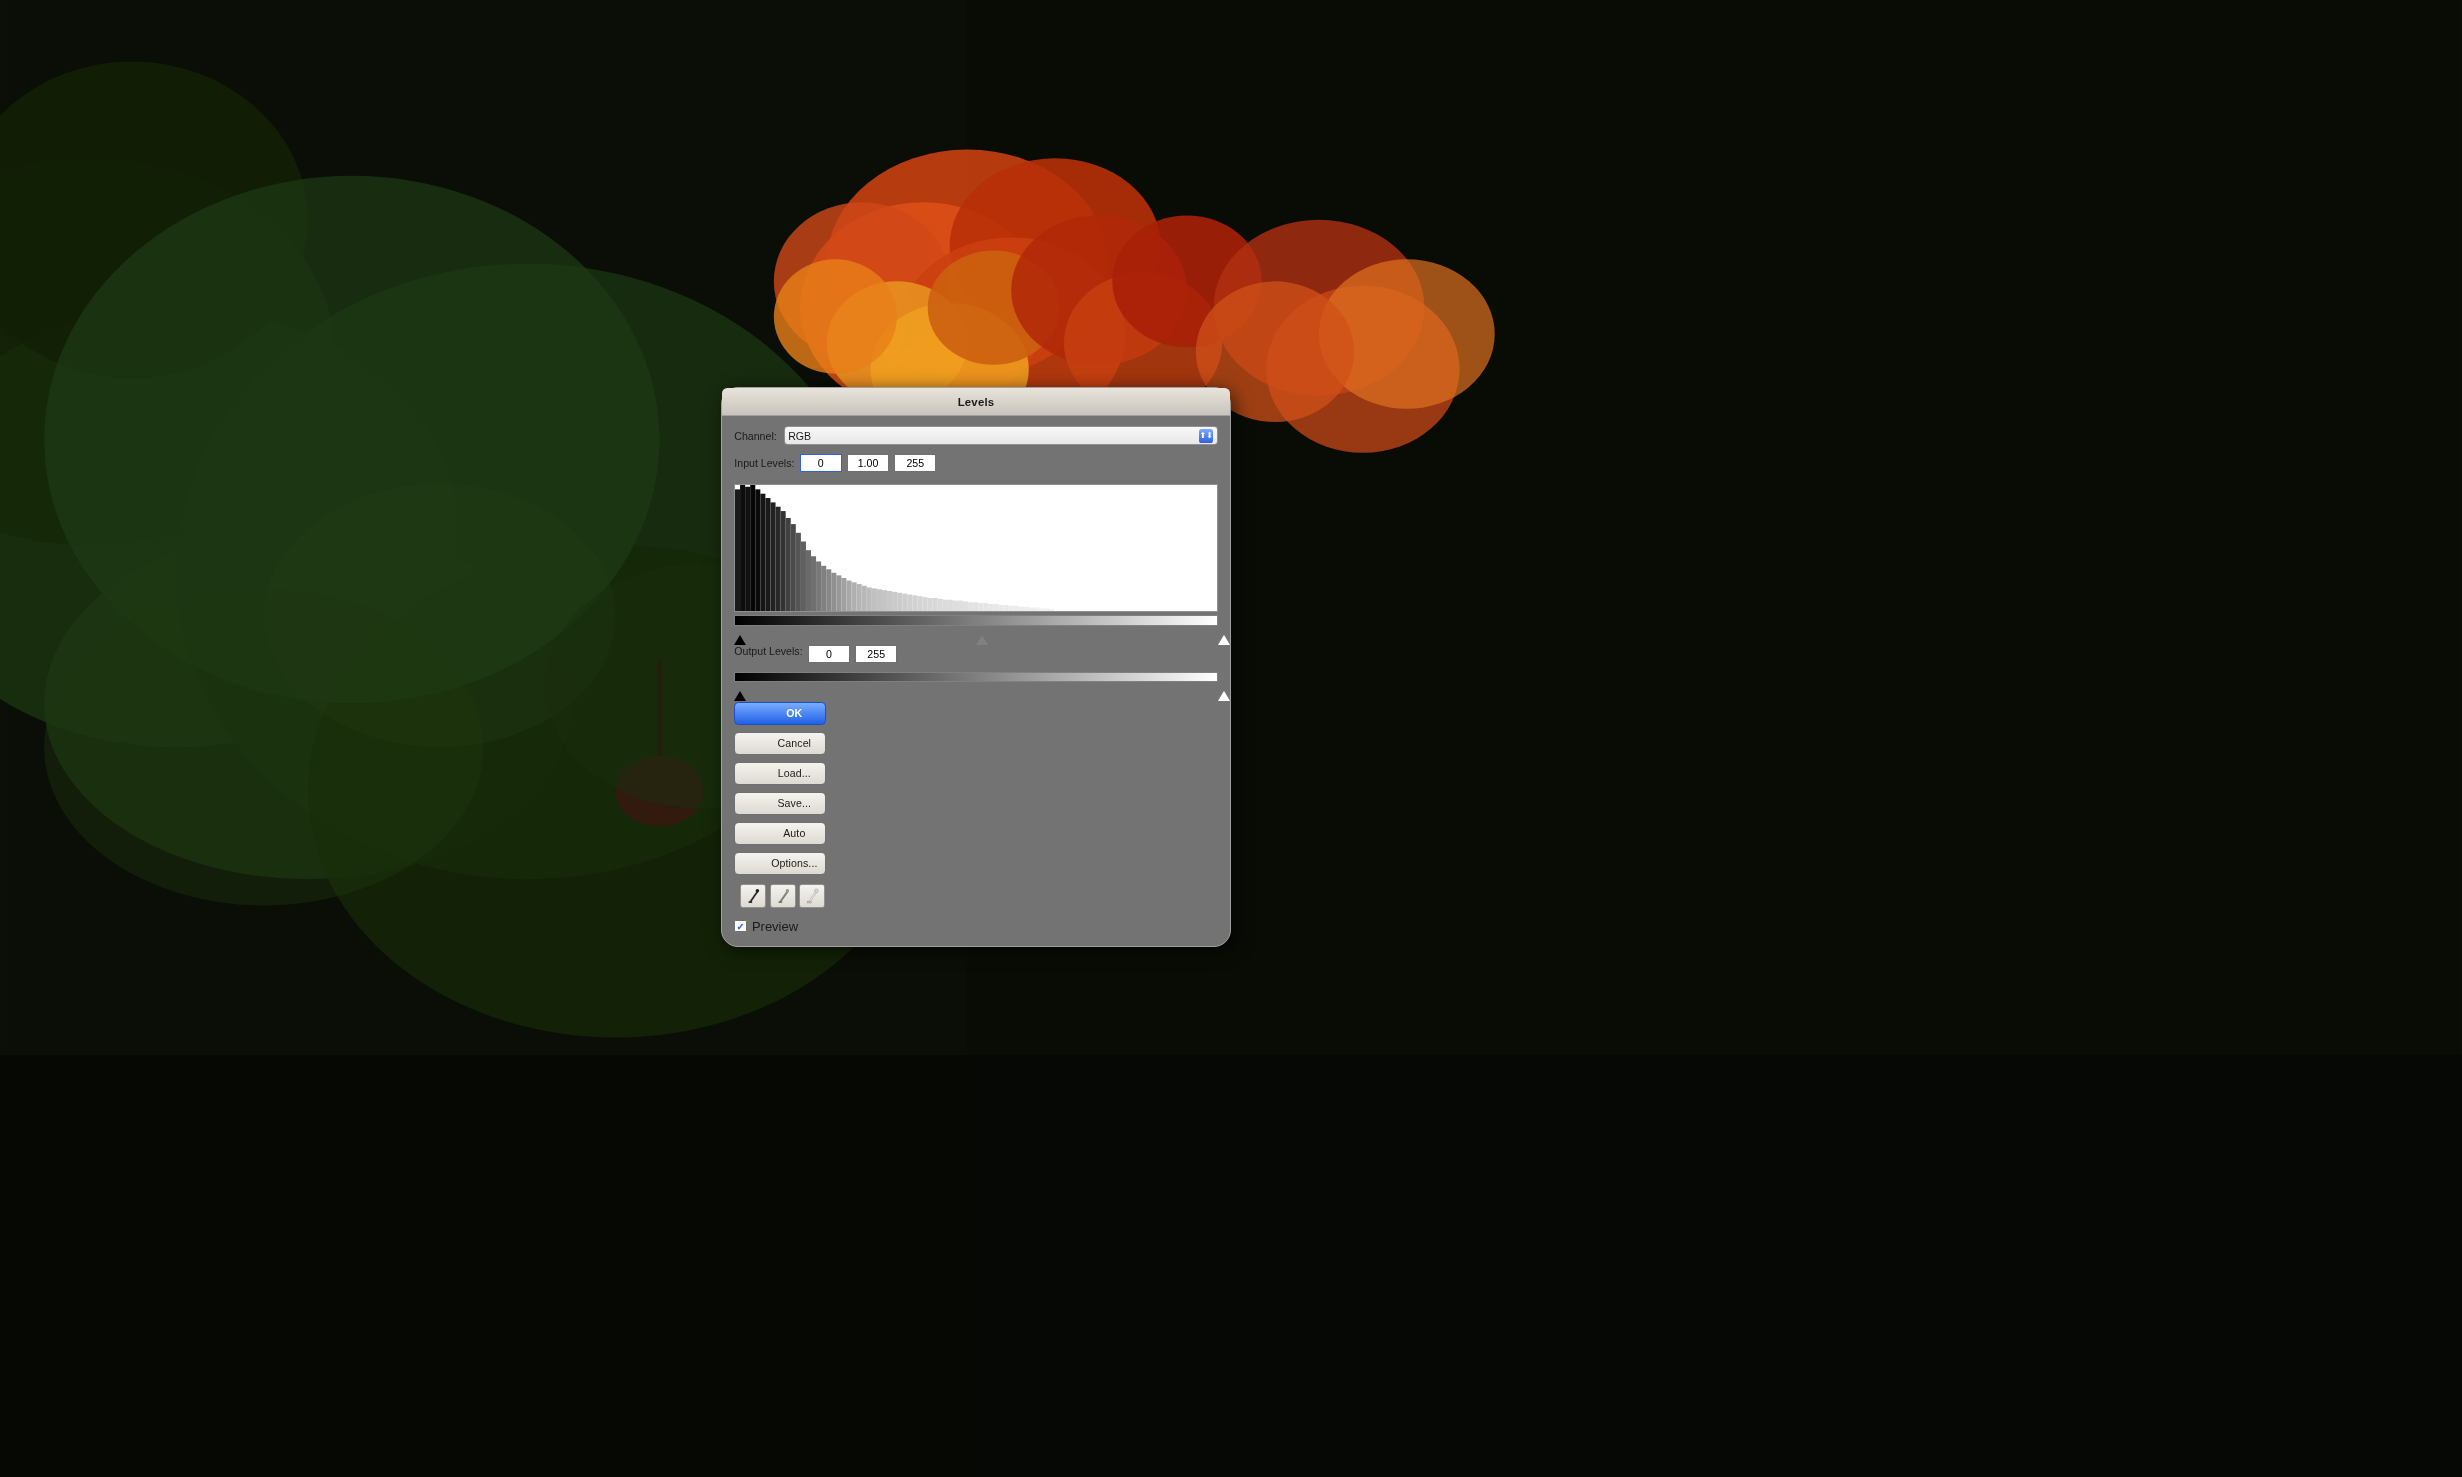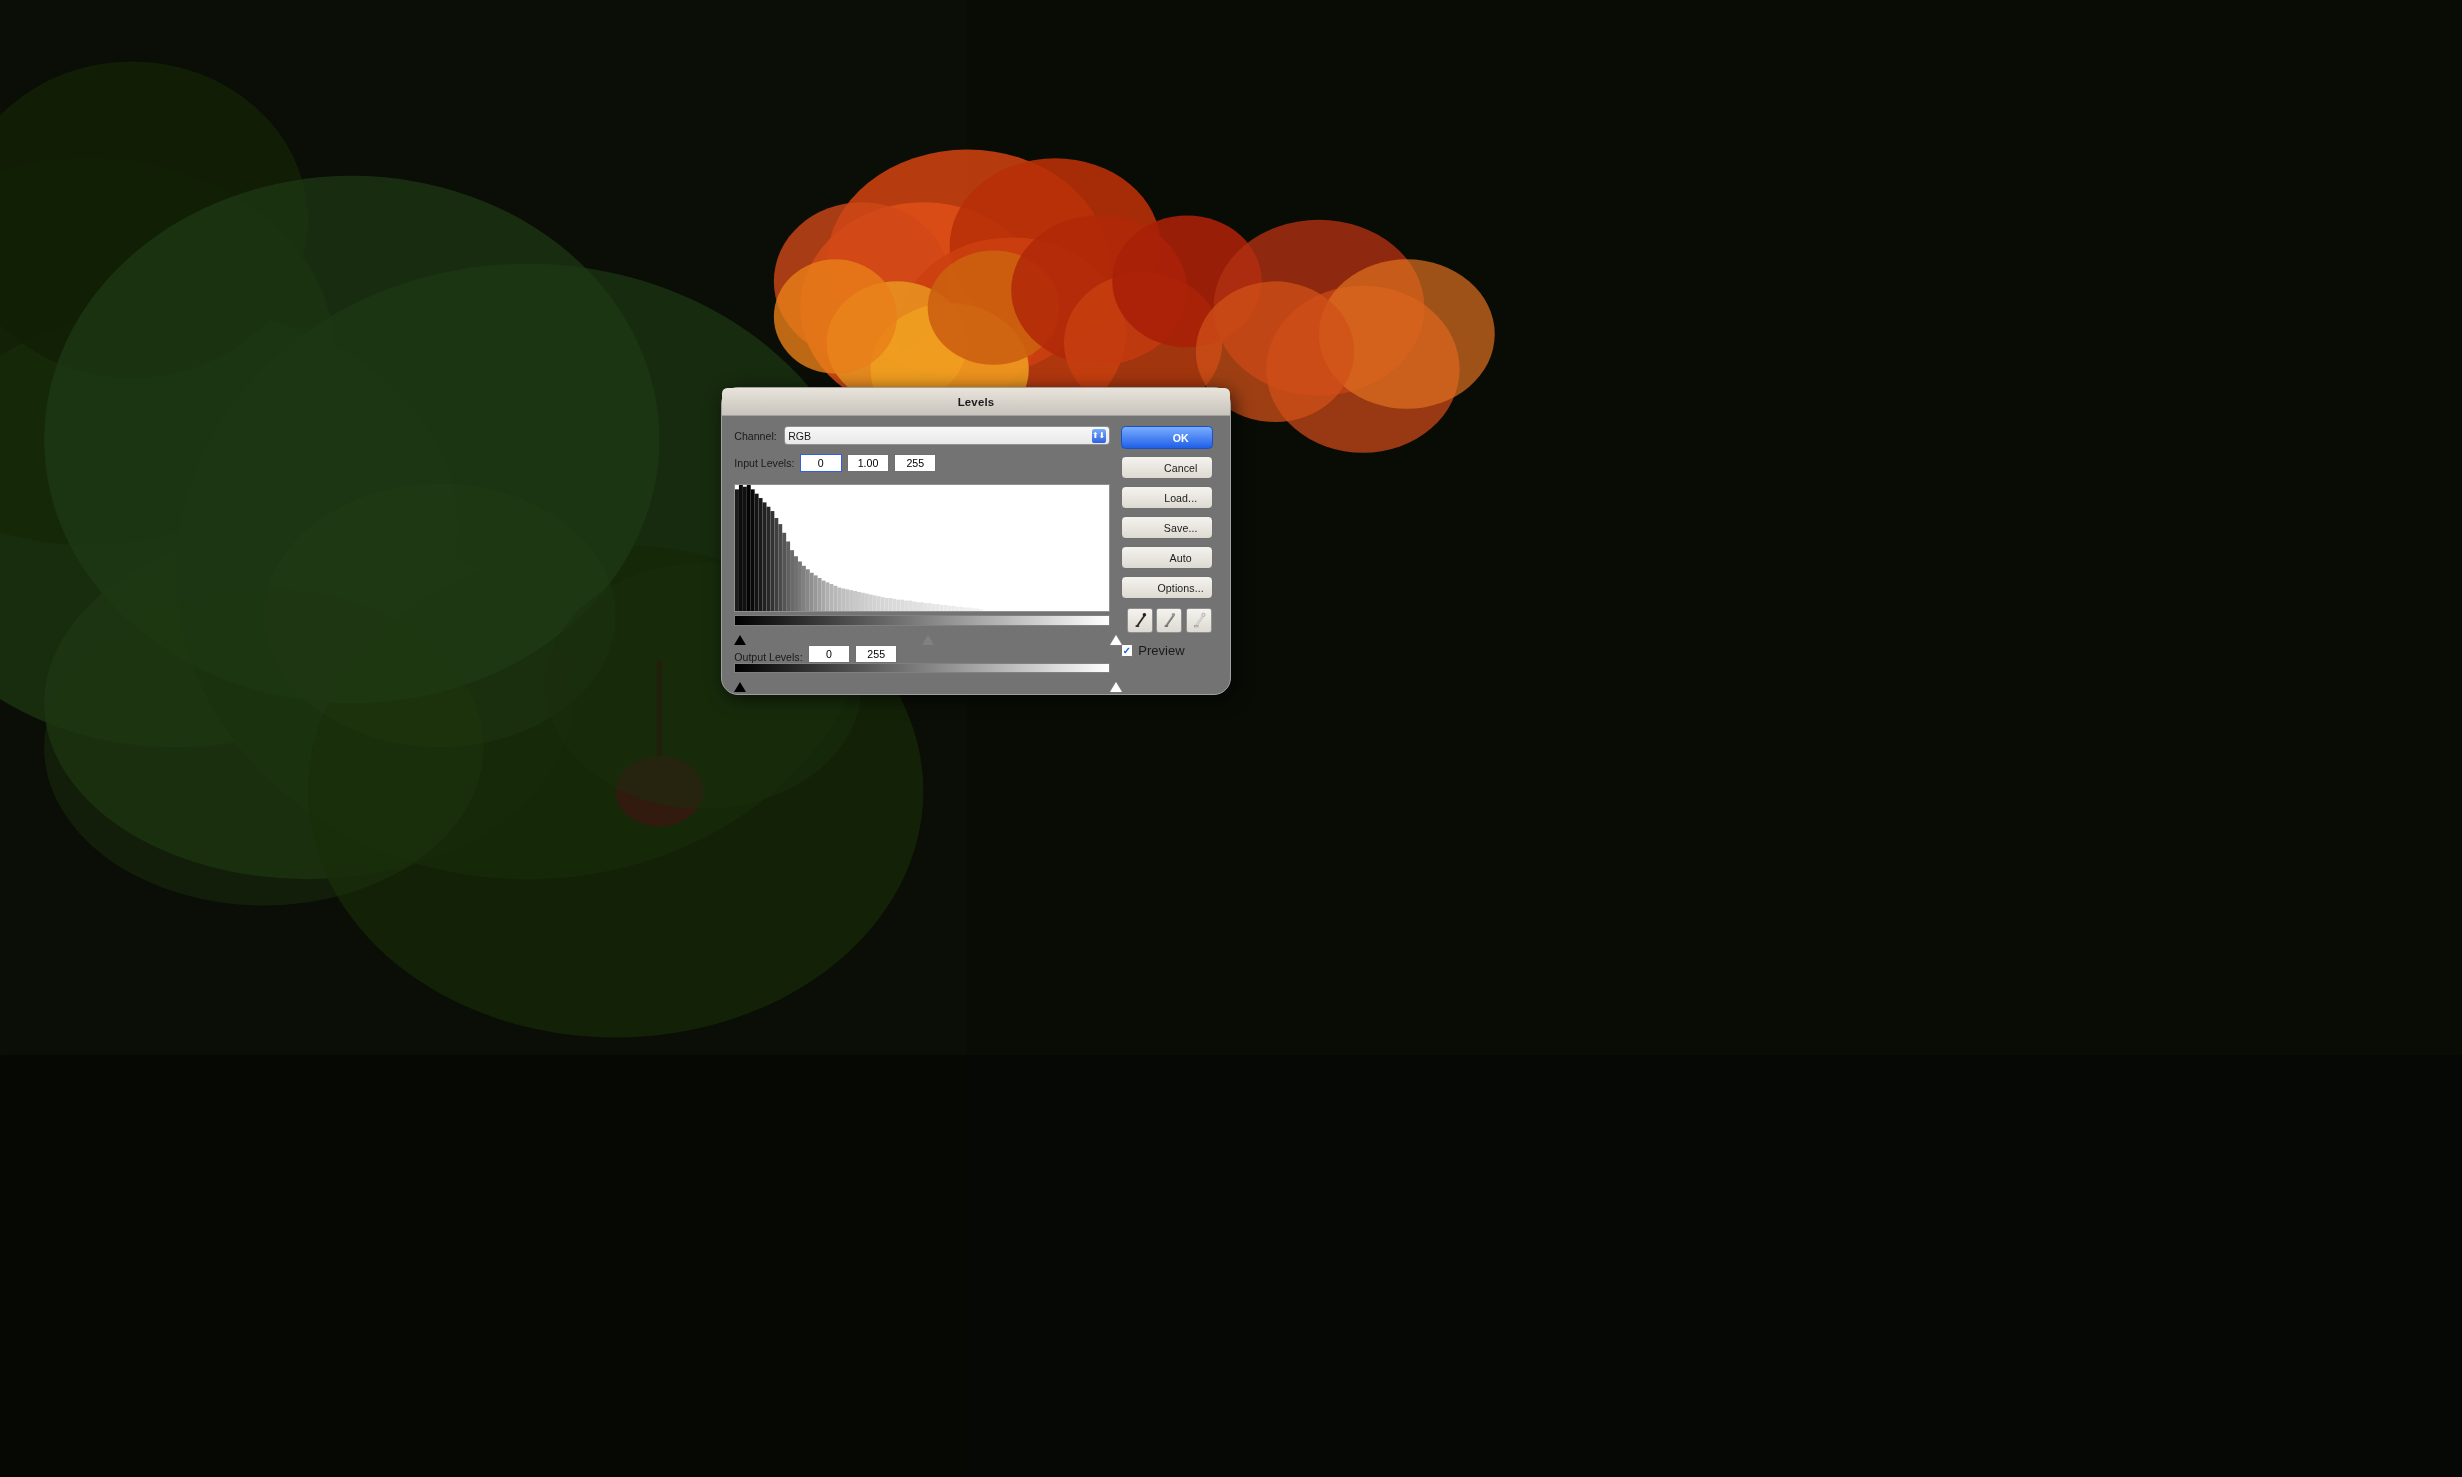--- a/index.html
+++ b/index.html
@@ -44,21 +44,21 @@
     #dialog-titlebar-text {
       font-size: 11.4px;
       font-weight: bold;
       color: #1a1a1a;
       letter-spacing: 0.2px;
     }
 
     #dialog-body {
       padding: 10.6px 12.3px 12.3px 12.3px;
       display: flex;
-      flex-direction: row;
+      flex-direction: column;
       gap: 10.6px;
     }
 
     #dialog-left {
       flex: 1;
     }
 
     #dialog-right {
       display: flex;
       flex-direction: column;
@@ -197,23 +197,23 @@
     .slider-thumb-white {
       border-left: 6.2px solid transparent;
       border-right: 6.2px solid transparent;
       border-bottom: 10.6px solid #ffffff;
       filter: drop-shadow(0 0 0.9px #888);
     }
 
     
     #output-levels-row {
       display: flex;
-      align-items: flex-end;
+      align-items: flex-start;
       gap: 5.3px;
-      margin-bottom: 0;
+      margin-bottom: 9px;
     }
 
     #output-levels-label {
       font-size: 10.6px;
       color: #1a1a1a;
     }
 
     
     #output-slider-row {
       width: 100%;

